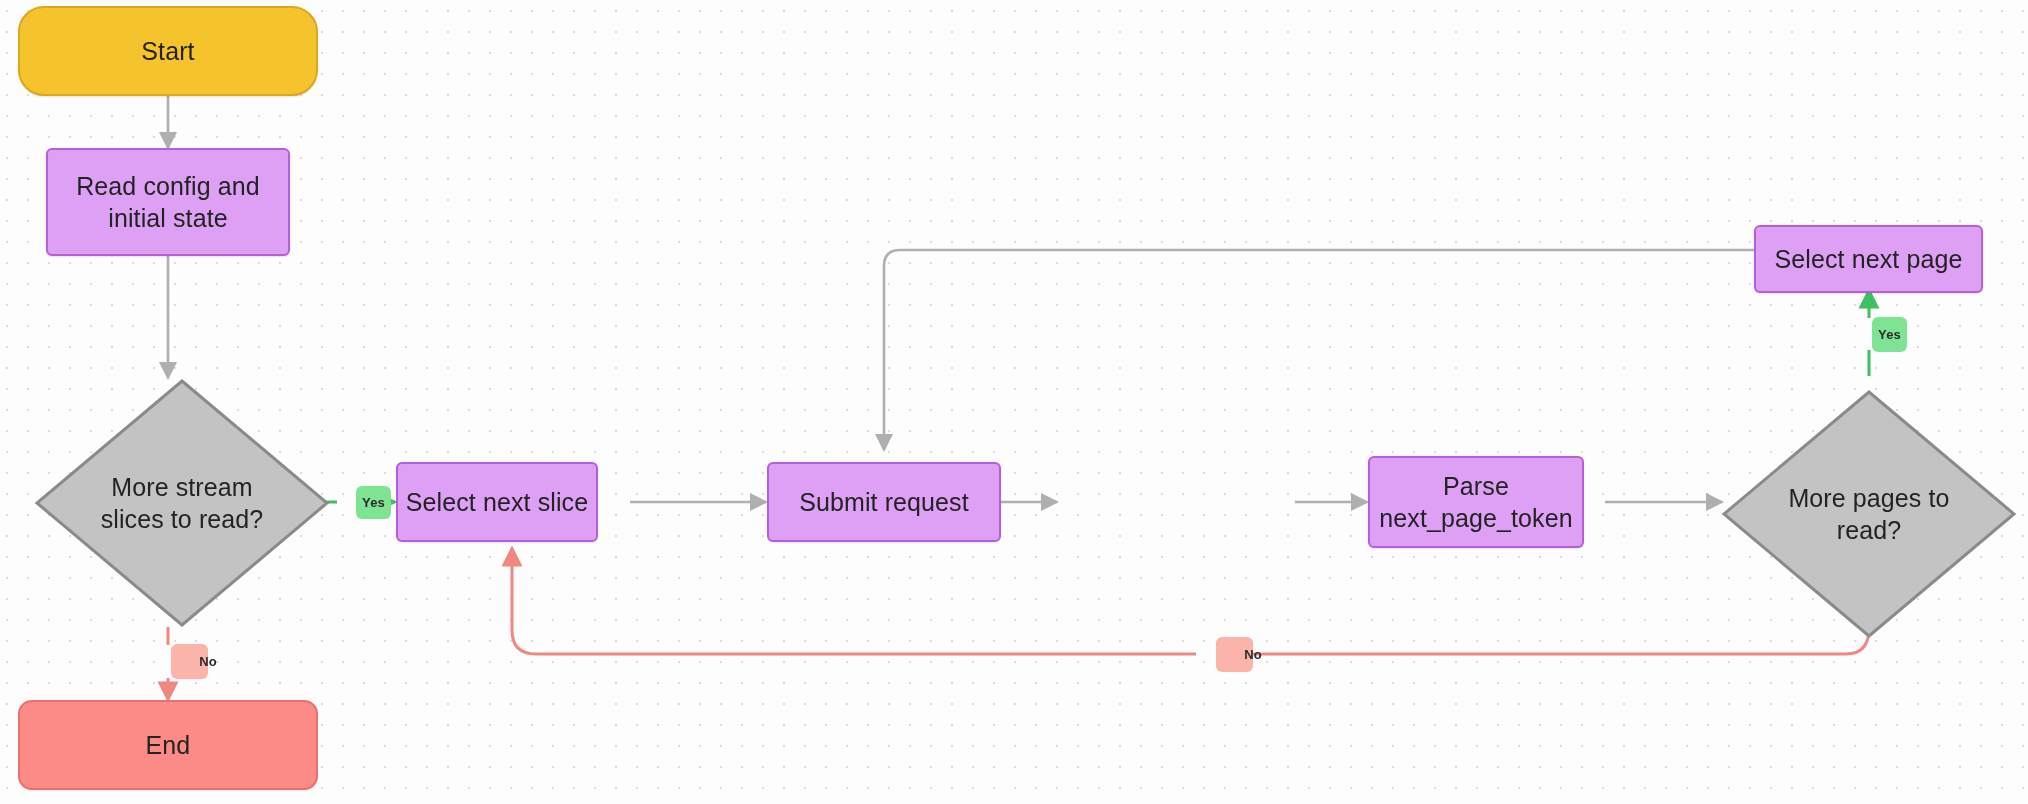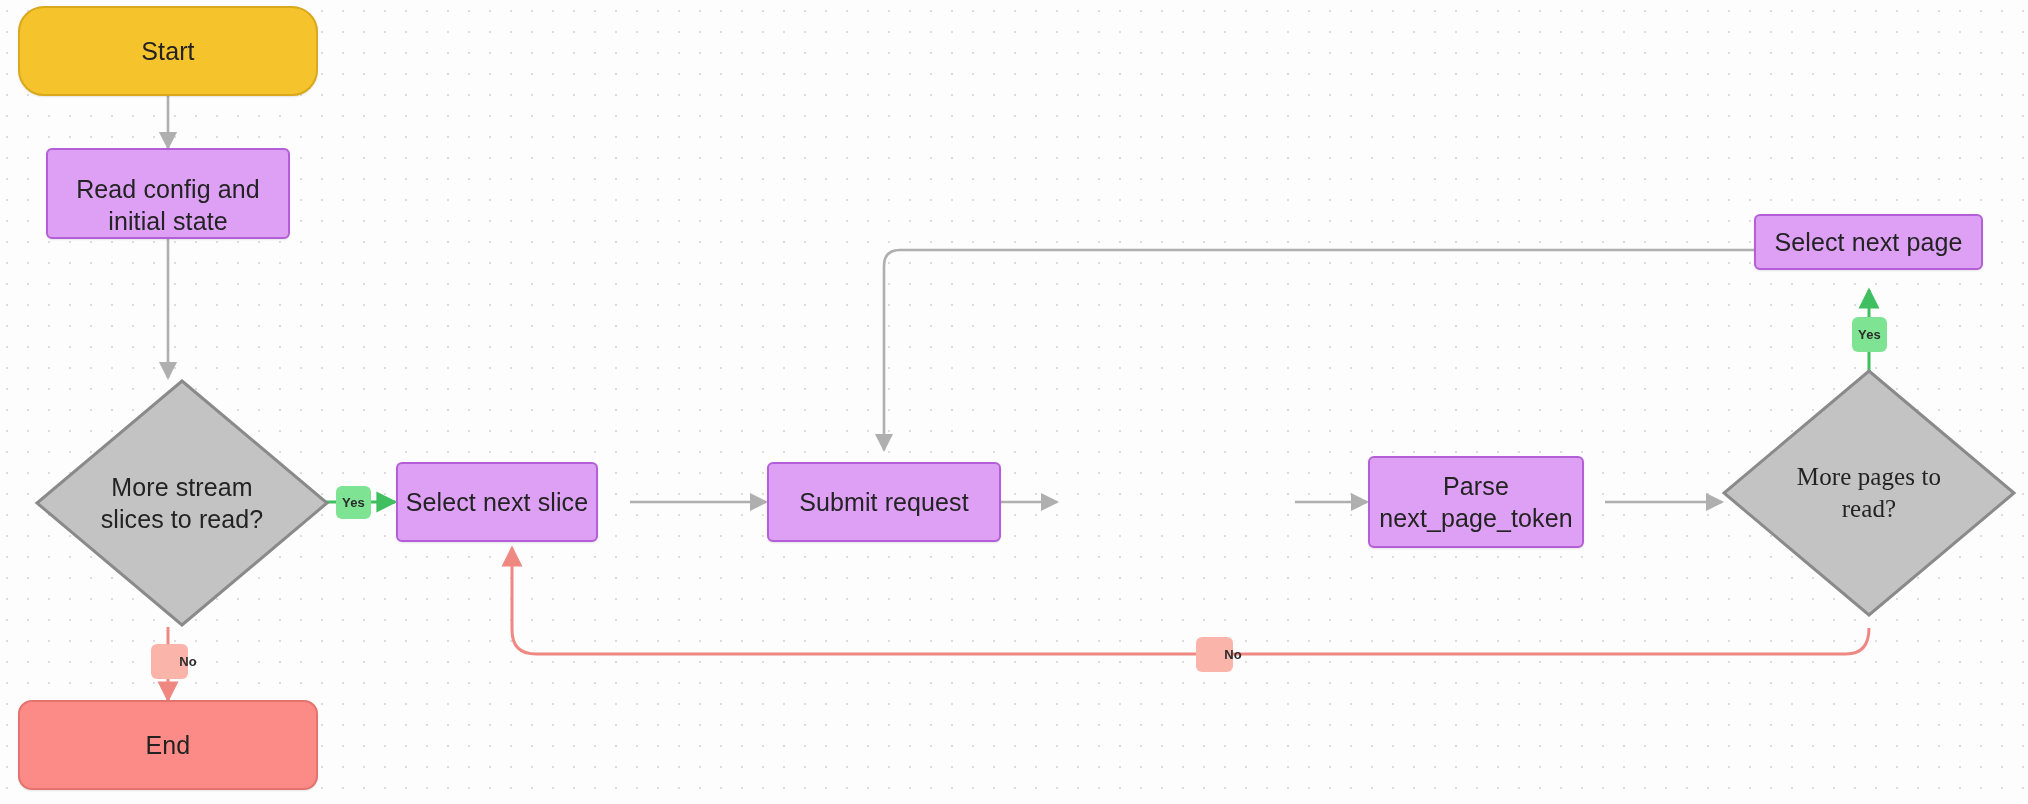--- a/index.html
+++ b/index.html
@@ -78,20 +78,21 @@
     box-sizing: border-box;
     display: flex;
     align-items: center;
     justify-content: center;
     font-size: 13px;
     font-weight: bold;
     color: #2b2b2b;
     border-radius: 6px;
     z-index: 4;
     letter-spacing: 0.2px;
+    margin-left: 20px;
   }
   .badge-yes {
     background: #7EE493;
   }
   .badge-no {
     background: #FBB4A9;
     padding-left: 37px;
   }
 </style>
 </head>
@@ -147,21 +148,21 @@
 
      Select next slice (bottom loop) --&gt;
     <path d="M1869,628 Q1869,654 1846,654 L1231,654" fill="none" stroke="#F08882" stroke-width="3"></path>
     <path d="M1196,654 L536,654 Q512,654 512,630 L512,548" fill="none" stroke="#F08882" stroke-width="3" marker-end="url(#arrow-red)"></path>
   </svg>
 
   <div class="node node-terminal" style="left:18px; top:6px; width:300px; height:90px;">
     <span>Start</span>
   </div>
 
-  <div class="node node-process" style="left:46px; top:148px; width:244px; height:91px;align-items:flex-end;">
+  <div class="node node-process" style="left:46px; top:148px; width:244px; height:108px;">
     <span>Read config and initial state</span>
   </div>
 
   <div class="node node-decision" style="left:34px; top:378px; width:296px; height:250px;">
     <svg class="diamond-svg" viewBox="0 0 296 250" preserveAspectRatio="none">
       <polygon points="148,3 293,125 148,247 3,125" fill="#C3C3C3" stroke="#8A8A8A" stroke-width="3"></polygon>
     </svg>
     <span class="diamond-label">More stream slices to read?</span>
   </div>
 
@@ -175,28 +176,28 @@
 
   <div class="node node-process" style="left:767px; top:462px; width:234px; height:80px;">
     <span>Submit request</span>
   </div>
 
 
   <div class="node node-process" style="left:1368px; top:456px; width:216px; height:92px;">
     <span>Parse next_page_token</span>
   </div>
 
-  <div class="node node-decision" style="left:1721px; top:368px; width:296px; height:250px;font-family:Liberation Serif, serif;">
+  <div class="node node-decision" style="left:1721px; top:389px; width:296px; height:250px;">
     <svg class="diamond-svg" viewBox="0 0 296 250" preserveAspectRatio="none">
       <polygon points="148,3 293,125 148,247 3,125" fill="#C3C3C3" stroke="#8A8A8A" stroke-width="3"></polygon>
     </svg>
     <span class="diamond-label">More pages to read?</span>
   </div>
 
-  <div class="node node-process" style="left:1754px; top:214px; width:229px; height:56px;">
+  <div class="node node-process" style="left:1754px; top:225px; width:229px; height:68px;">
     <span>Select next page</span>
   </div>
 
   <div class="edge-badge badge-yes" style="left:336px; top:486px; width:35px; height:33px;">
     <span>Yes</span>
   </div>
 
   <div class="edge-badge badge-no" style="left:151px; top:644px; width:35px; height:35px;">
     <span>No</span>
   </div>

